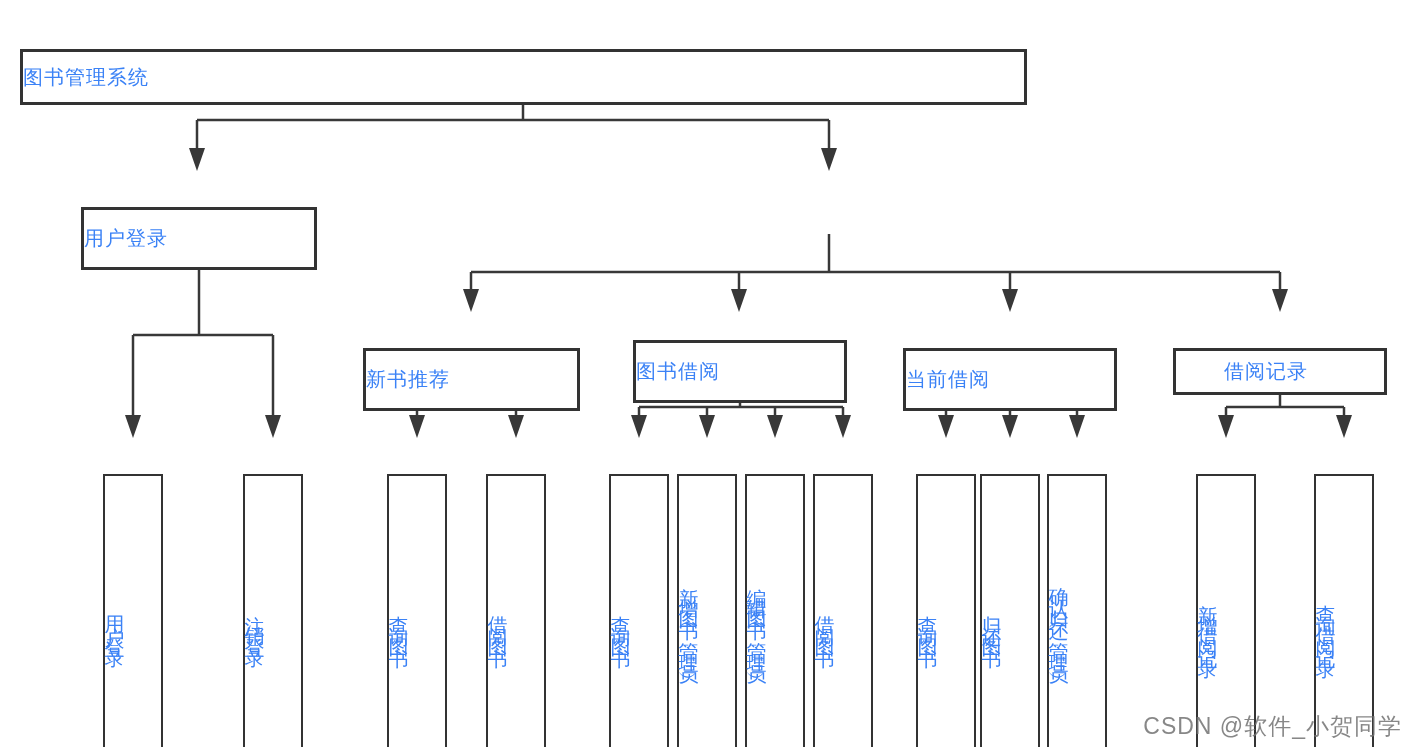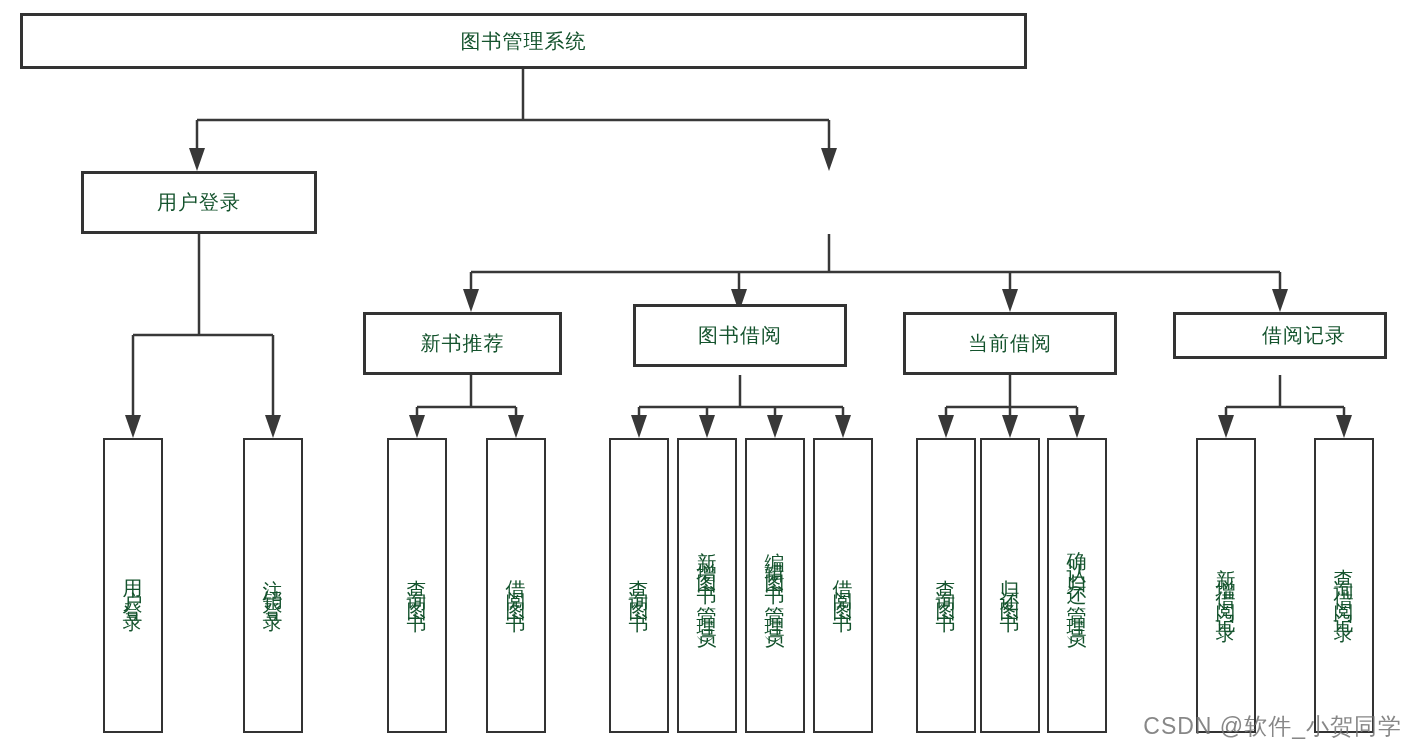--- a/index.html
+++ b/index.html
@@ -21,25 +21,26 @@
     top: 0;
     pointer-events: none;
   }
   .node {
     position: absolute;
     box-sizing: border-box;
     background: #ffffff;
     border: 3px solid #333333;
     display: flex;
     align-items: center;
-    justify-content: center;
-    color: #14532d;
+    justify-content: flex-start;
+    color: #3b82f6;
     font-size: 20px;
     letter-spacing: 1px;
     z-index: 2;
+    margin-top: 36px;
   }
   .leaf {
     border-width: 2.5px;
     z-index: 2;
   }
   .leaf .vtext {
     writing-mode: vertical-lr;
     text-orientation: mixed;
     letter-spacing: 11px;
     line-height: 1;
@@ -131,21 +132,21 @@
   </svg>
 
   <div class="node" style="left:20px; top:13px; width:1007px; height:56px;">
     <span>图书管理系统</span>
   </div>
 
   <div class="node" style="left:81px; top:171px; width:236px; height:63px;">
     <span>用户登录</span>
   </div>
 
-  <div class="node" style="left:363px; top:312px; width:199px; height:63px;">
+  <div class="node" style="left:363px; top:312px; width:217px; height:63px;">
     <span>新书推荐</span>
   </div>
   <div class="node" style="left:633px; top:304px; width:214px; height:63px;">
     <span>图书借阅</span>
   </div>
   <div class="node" style="left:903px; top:312px; width:214px; height:63px;">
     <span>当前借阅</span>
   </div>
   <div class="node" style="left:1173px; top:312px; width:214px; height:47px;padding-left:48px;">
     <span>借阅记录</span>

